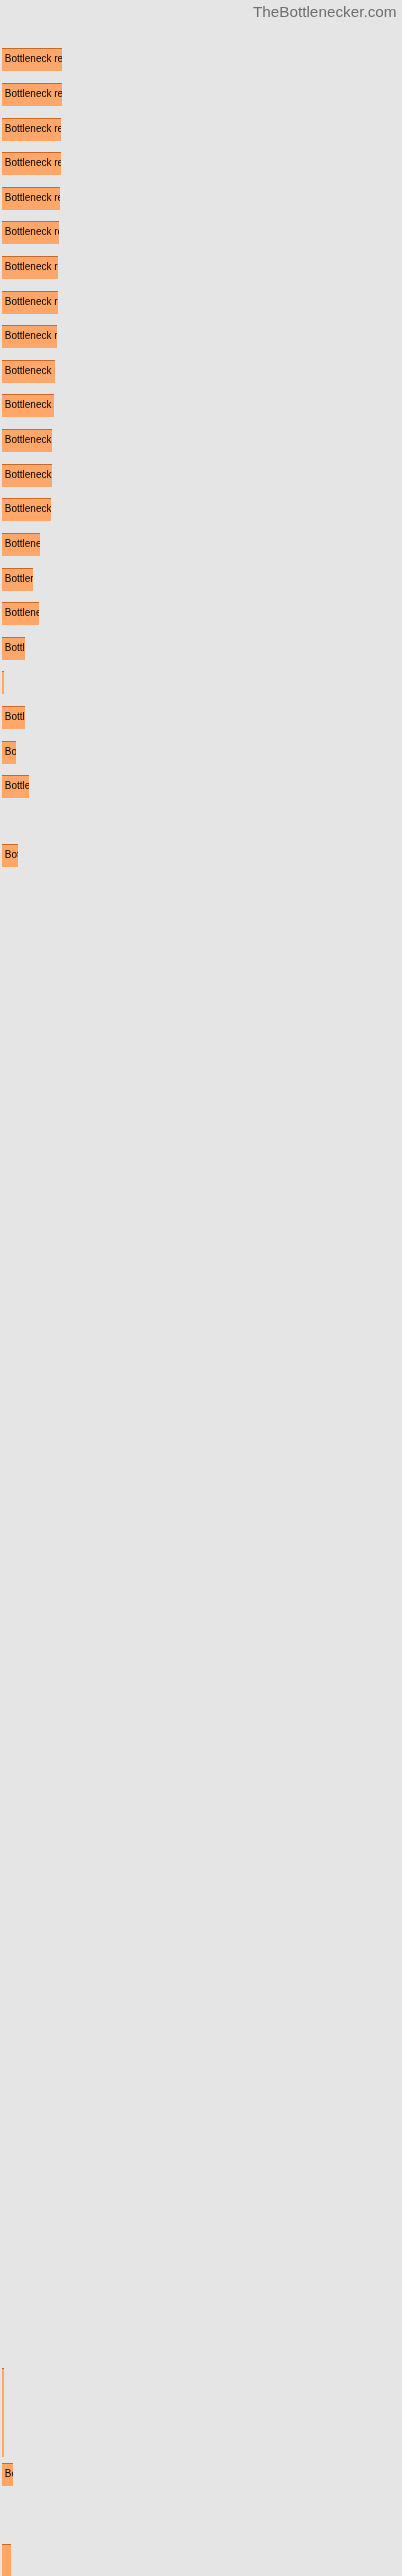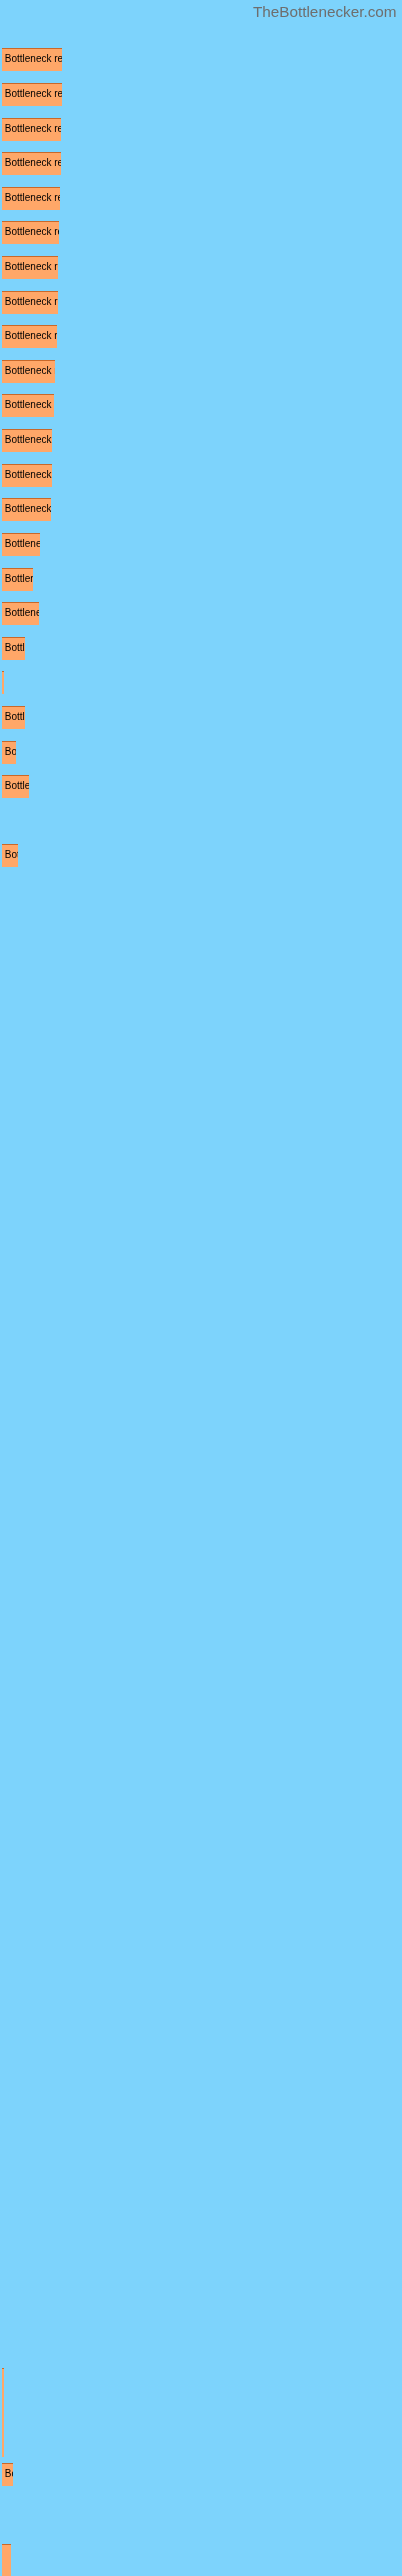--- a/index.html
+++ b/index.html
@@ -15,21 +15,21 @@
     font-family: "Liberation Sans", sans-serif;
     -webkit-font-smoothing: antialiased;
   }
 
   #chart-root {
     position: absolute;
     left: 0;
     top: 0;
     width: 403px;
     height: 2576px;
-    background: #7dd3fc;
+    background: #e5e5e5;
   }
 
   
   #site-title {
     position: absolute;
     right: 6.4px;
     top: 1.6px;
     font-size: 15.3px;
     line-height: 19.3px;
     color: #6e6e6e;

